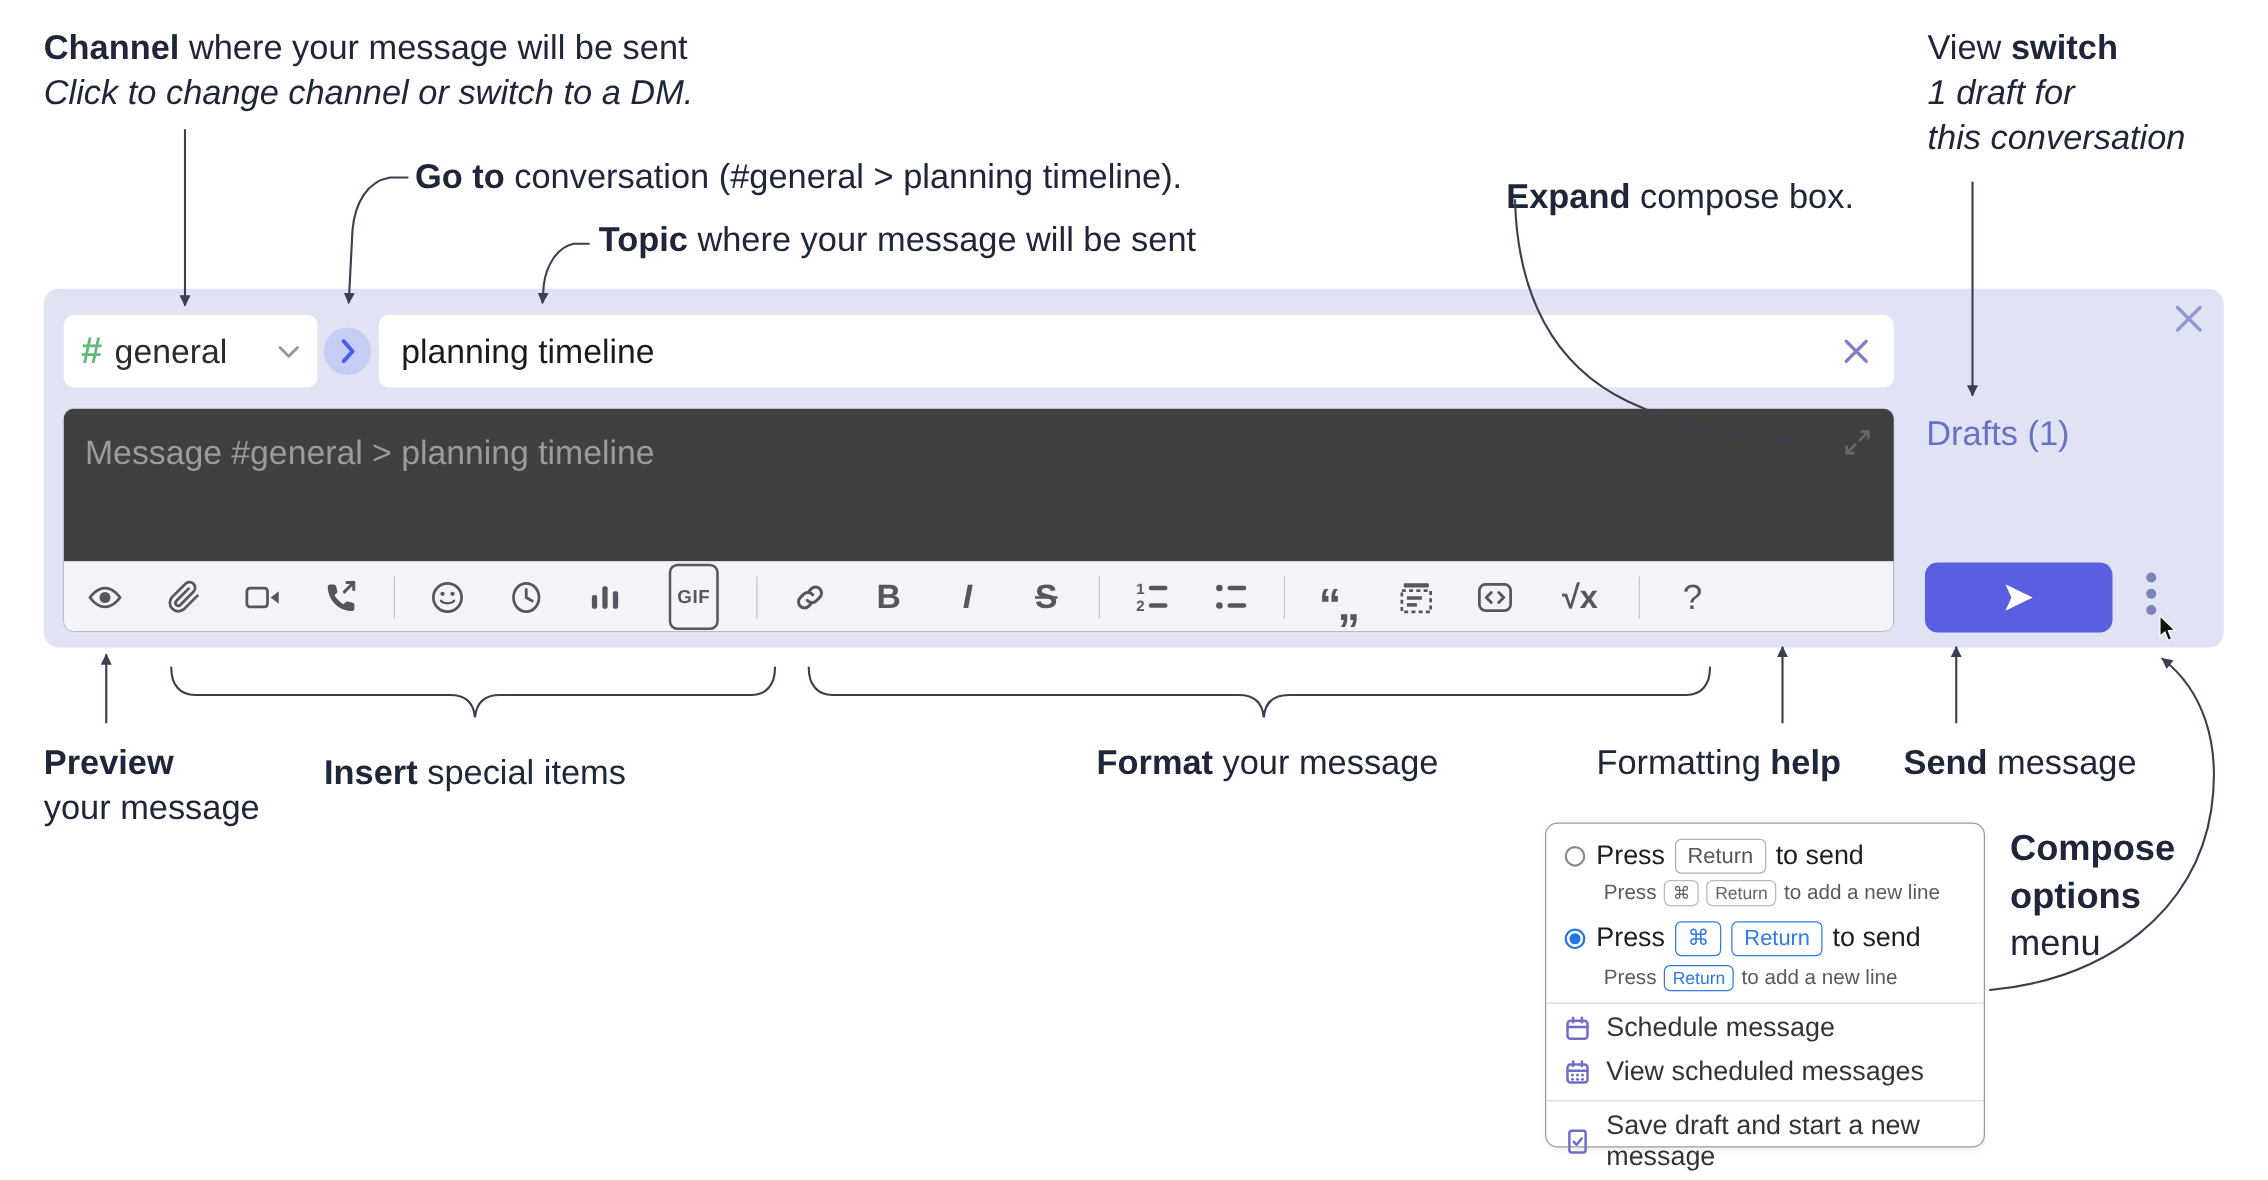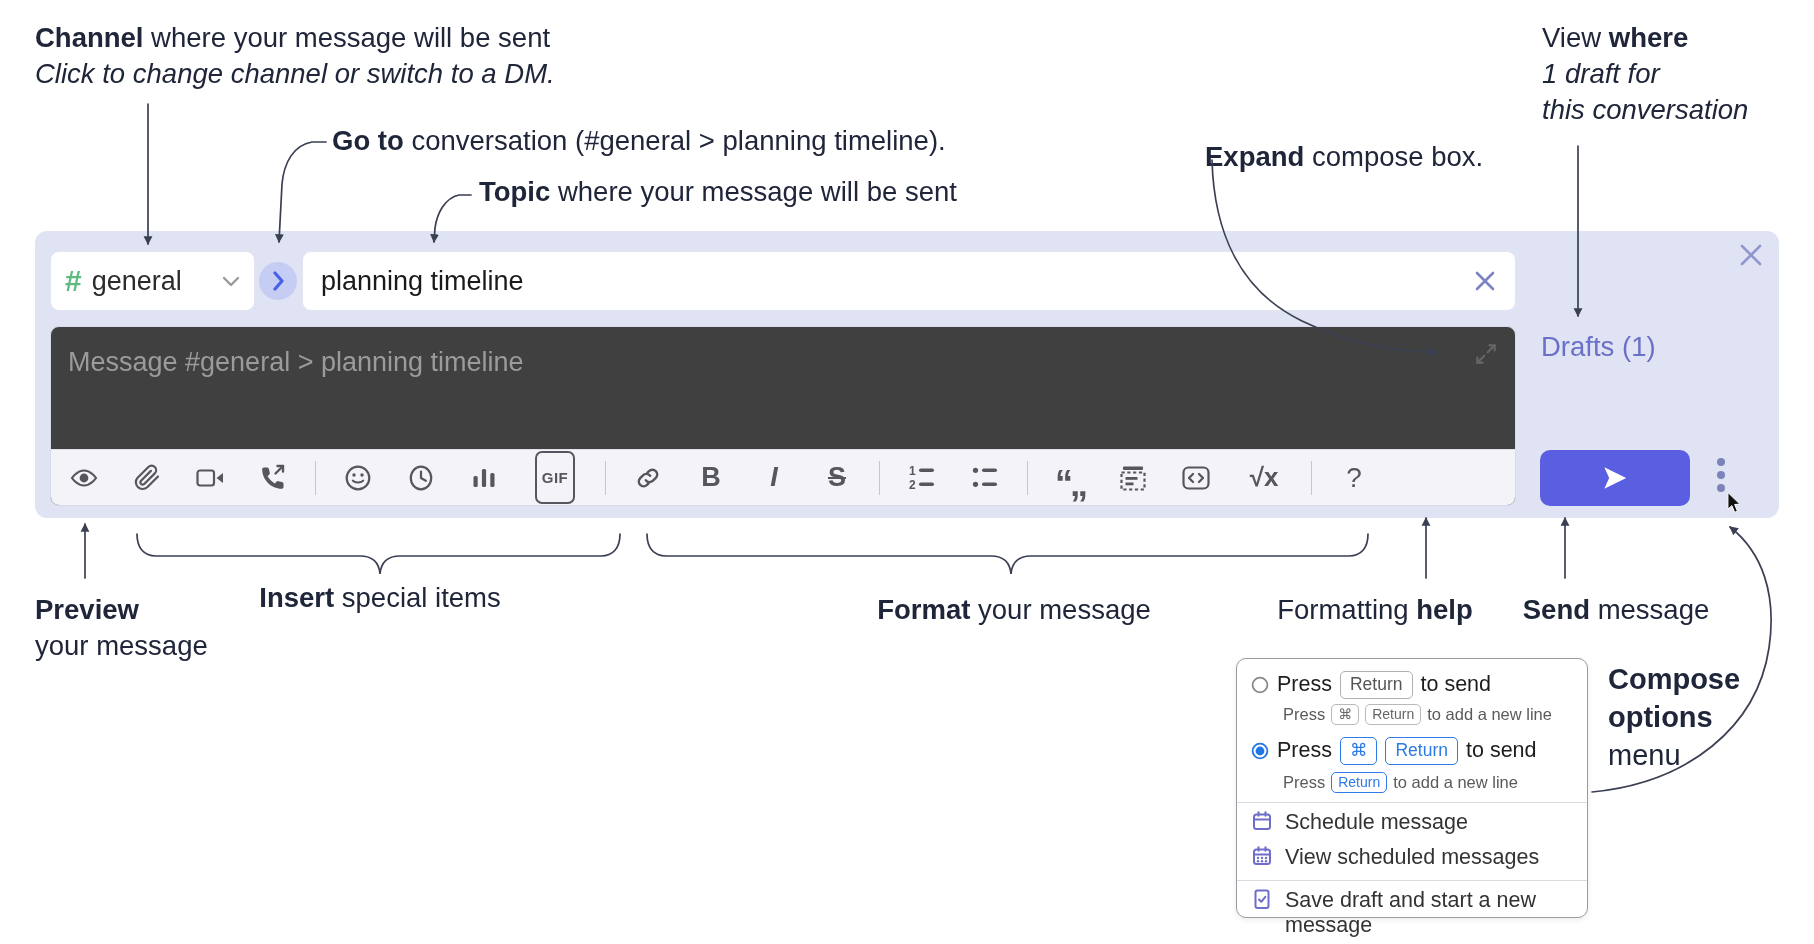--- a/index.html
+++ b/index.html
@@ -43,21 +43,21 @@
   .panel-close{position:absolute;left:1702px;top:10px;cursor:pointer;}
 
   
   .popup{position:absolute;left:1236px;top:658px;width:352px;height:260px;background:#fff;border:1.5px solid #9b9ba3;border-radius:10px;box-sizing:border-box;box-shadow:0 2px 6px rgba(0,0,0,0.08);}
   .opt-row{position:absolute;left:14px;display:flex;align-items:center;gap:8px;font-size:21.5px;color:#1d1d1f;}
   .opt-sub{position:absolute;left:46px;display:flex;align-items:center;gap:6px;font-size:16.5px;color:#5a5a5a;}
   .key{display:inline-block;border:1.3px solid #b0b0b5;border-radius:5px;padding:1px 9px;font-size:17.5px;color:#555;background:#fff;line-height:1.35;}
   .key.small{font-size:14px;padding:0 6px;border-color:#b8b8bd;color:#666;}
   .key.blue{border-color:#2e7be5;color:#2e7be5;}
   .pop-div{position:absolute;left:0;width:100%;height:1px;background:#d9d9de;}
-  .menu-item{position:absolute;left:14px;display:flex;gap:12px;font-size:21.5px;color:#333;cursor:pointer;}
+  .menu-item{position:absolute;left:14px;display:flex;align-items:center;gap:12px;font-size:21.5px;color:#333;cursor:pointer;}
   .menu-item svg{flex:0 0 auto;}
 
   .overlay{position:absolute;left:0;top:0;pointer-events:none;}
 </style>
 </head>
 <body>
 
 <div id="stage">
 
   <div class="ann" style="left:35px;top:20px;">
@@ -71,31 +71,31 @@
 
   <div class="ann" style="left:479px;top:174px;">
     <b>Topic</b><span> where your message will be sent</span>
   </div>
 
   <div class="ann" style="left:1205px;top:139px;">
     <b>Expand</b><span> compose box.</span>
   </div>
 
   <div class="ann" style="left:1542px;top:20px;">
-    <div><span>View </span><b>where</b></div>
+    <div><span>View </span><b>switch</b></div>
     <div class="it">1 draft for</div>
     <div class="it">this conversation</div>
   </div>
 
   <div class="ann" style="left:35px;top:592px;">
     <div><b>Preview</b></div>
     <div>your message</div>
   </div>
 
-  <div class="ann center" style="left:380px;top:580px;text-align:right;">
+  <div class="ann center" style="left:380px;top:600px;text-align:right;">
     <b>Insert</b><span> special items</span>
   </div>
 
   <div class="ann center" style="left:1014px;top:592px;">
     <b>Format</b><span> your message</span>
   </div>
 
   <div class="ann center" style="left:1375px;top:592px;">
     <span>Formatting </span><b>help</b>
   </div>

